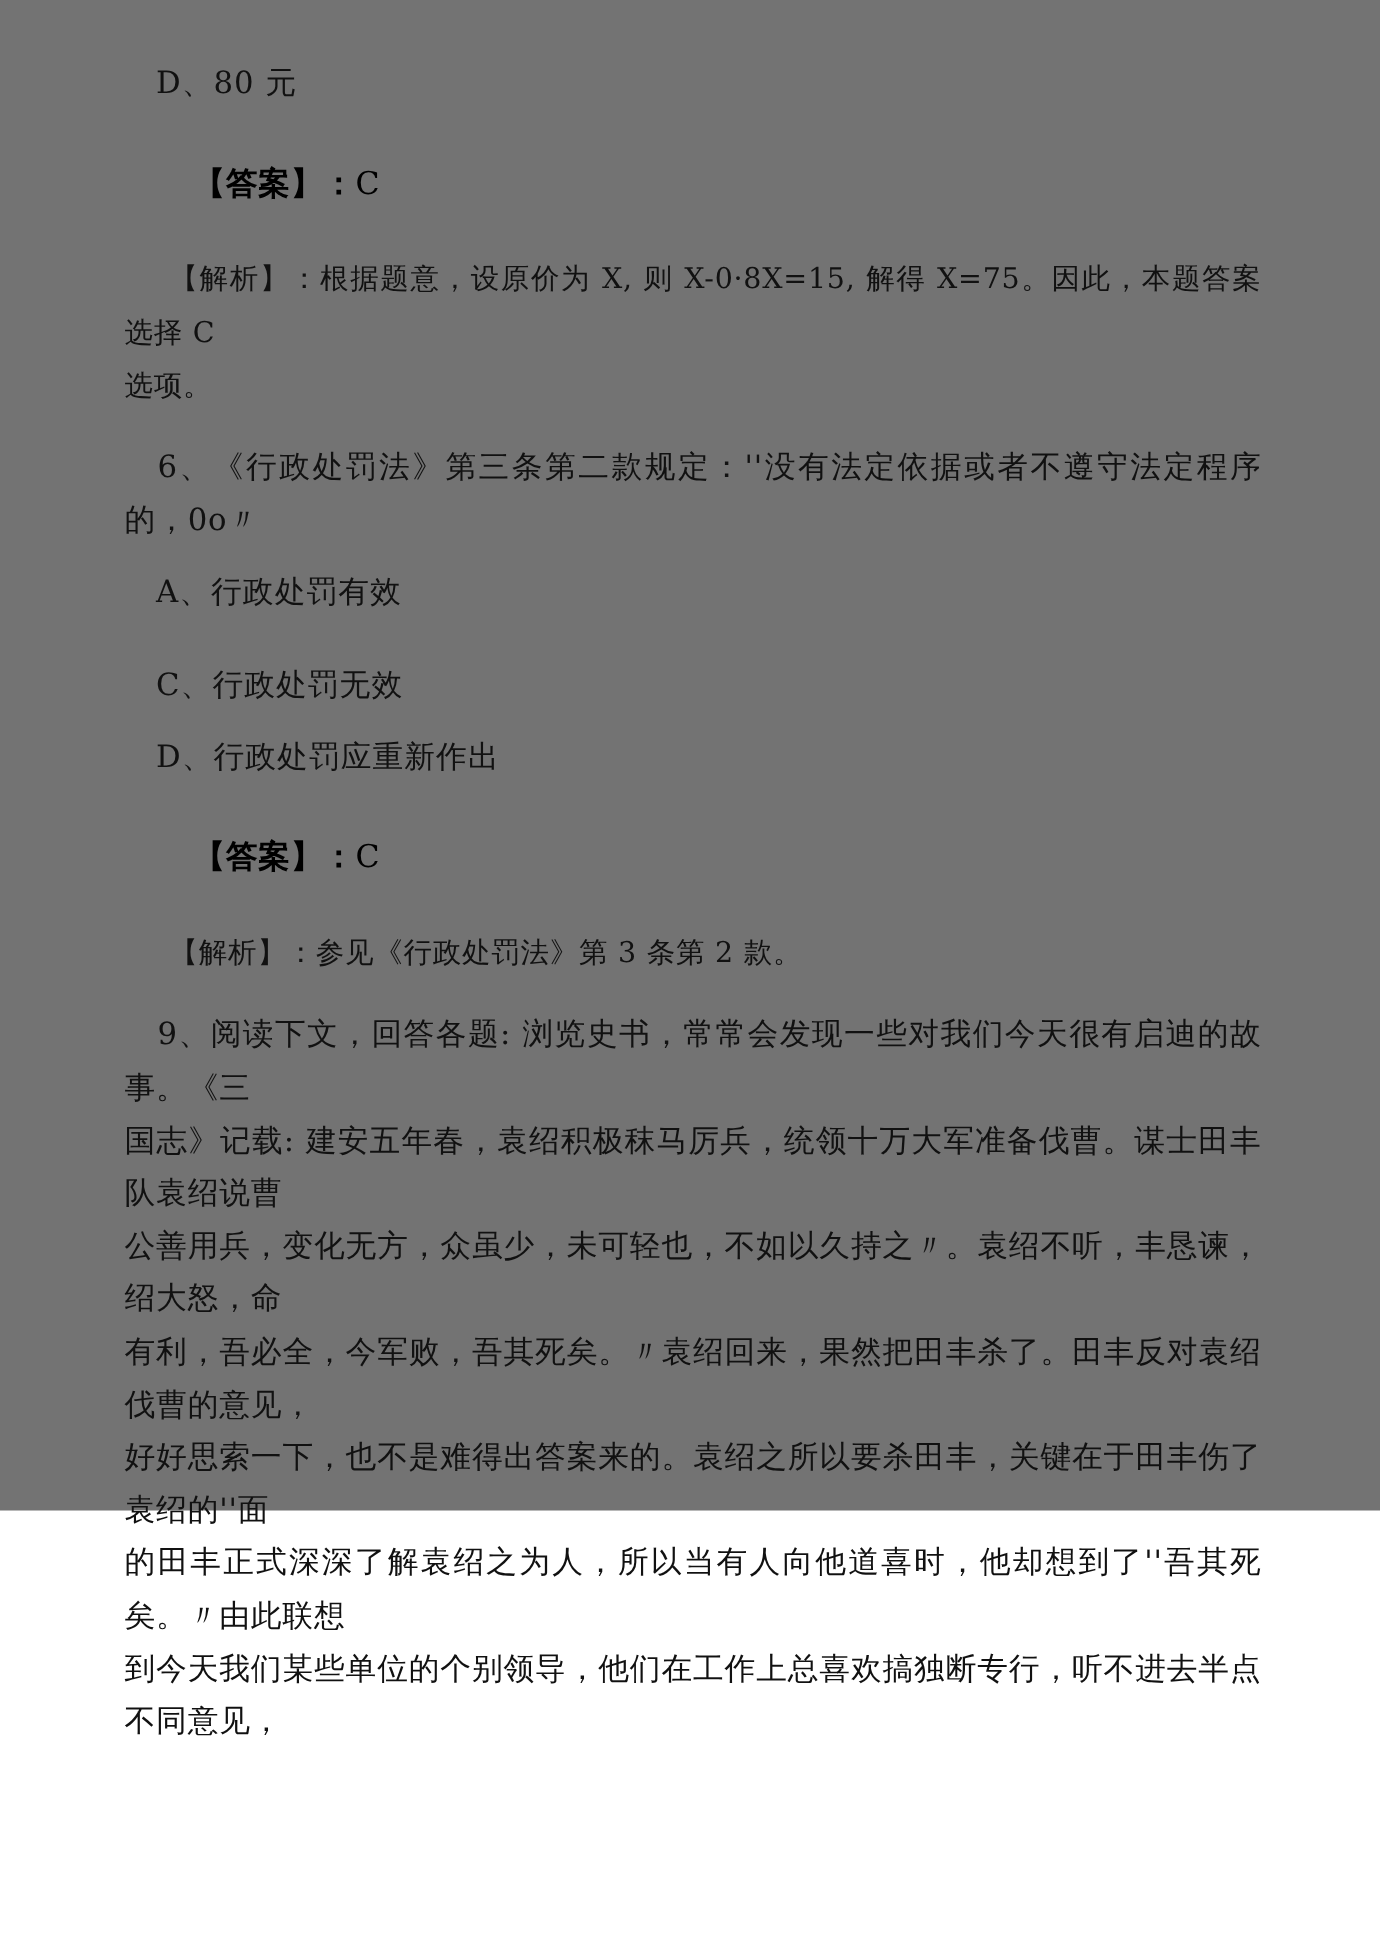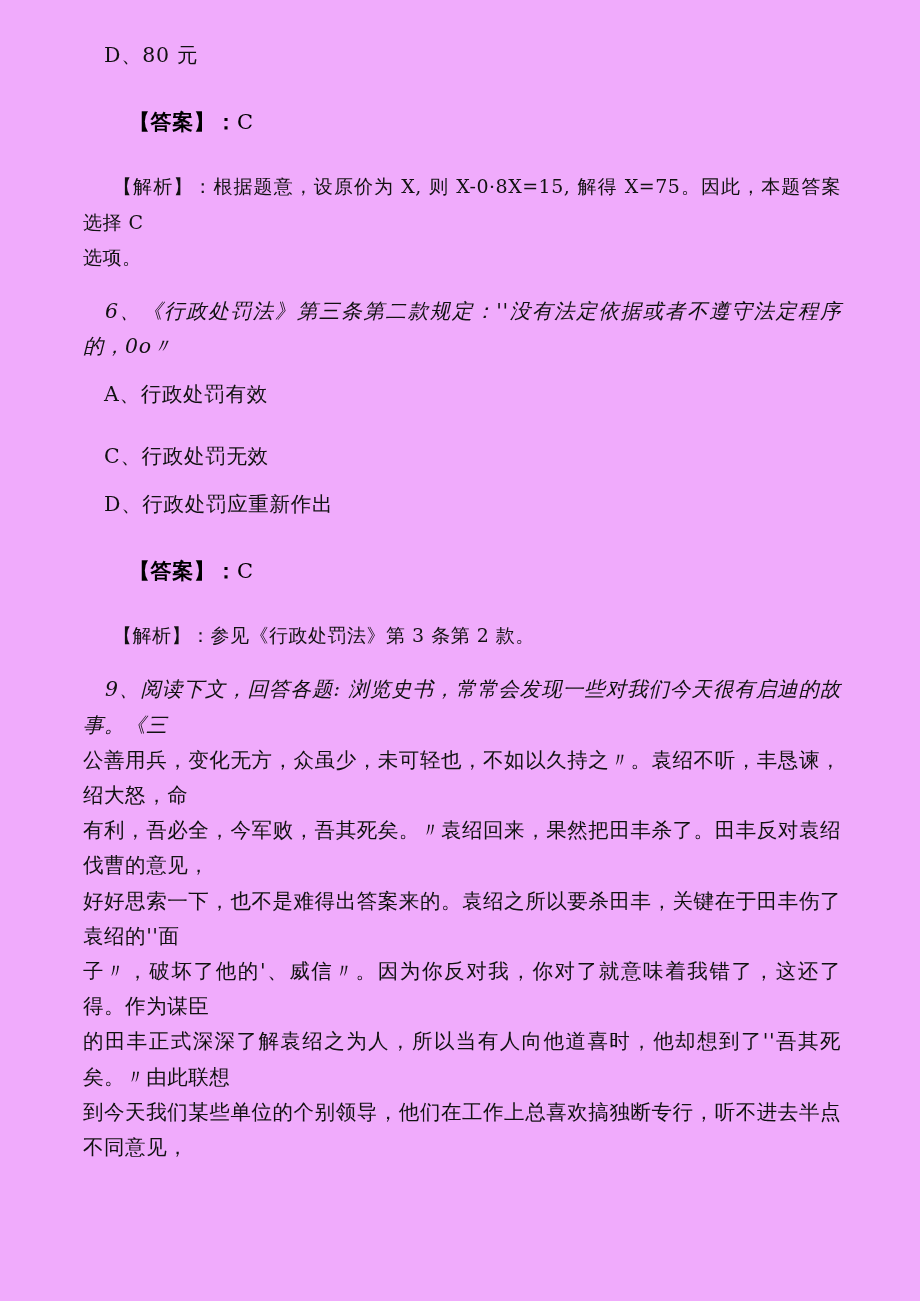--- a/index.html
+++ b/index.html
@@ -11,22 +11,22 @@
   body {
     width: 920px;
     height: 1301px;
     overflow: hidden;
     font-family: "DejaVu Serif", "Liberation Serif", serif;
     color: #1a1a1a;
   }
   .page {
     position: relative;
     width: 920px;
-    height: 1301px;
-    background: #f0abfc;
+    height: 1007px;
+    background: #737373;
     box-sizing: border-box;
     padding: 0;
   }
   .content {
     position: absolute;
     left: 83px;
     top: 38px;
     width: 758px;
   }
   
@@ -47,21 +47,21 @@
     font-size: 20.5px;
     line-height: 35.2px;
     letter-spacing: 0.7px;
     margin: 0;
     text-align: left;
     white-space: nowrap;
     color: #111111;
   }
   .indent1 { text-indent: 21px; }
   .indent2 { text-indent: 30px; }
-  .indentq { text-indent: 22px; font-style: italic; }
+  .indentq { text-indent: 22px; }
 
   
   .answer-line {
     font-size: 21px;
     line-height: 35.2px;
     letter-spacing: 0.6px;
     margin: 16px;
     text-indent: 30px;
     font-weight: 700;
     color: #000000;
@@ -138,23 +138,23 @@
 
       <div class="gap-sm"></div>
 
       <p class="explain indent2">【解析】：参见《行政处罚法》第 3 条第 2 款。</p>
     </div>
 
     <div class="gap-lg"></div>
 
     <div class="blockwrap">
       <p class="para indentq">9、阅读下文，回答各题: 浏览史书，常常会发现一些对我们今天很有启迪的故事。《三</p>
+      <p class="para">国志》记载: 建安五年春，袁绍积极秣马厉兵，统领十万大军准备伐曹。谋士田丰队袁绍说曹</p>
       <p class="para">公善用兵，变化无方，众虽少，未可轻也，不如以久持之〃。袁绍不听，丰恳谏，绍大怒，命</p>
       <p class="para">有利，吾必全，今军败，吾其死矣。〃袁绍回来，果然把田丰杀了。田丰反对袁绍伐曹的意见，</p>
       <p class="para">好好思索一下，也不是难得出答案来的。袁绍之所以要杀田丰，关键在于田丰伤了袁绍的''面</p>
-      <p class="para">子〃，破坏了他的'、威信〃。因为你反对我，你对了就意味着我错了，这还了得。作为谋臣</p>
       <p class="para">的田丰正式深深了解袁绍之为人，所以当有人向他道喜时，他却想到了''吾其死矣。〃由此联想</p>
       <p class="para">到今天我们某些单位的个别领导，他们在工作上总喜欢搞独断专行，听不进去半点不同意见，</p>
 
     </div>
 
   </div>
 </div>
 
 </body></html>

